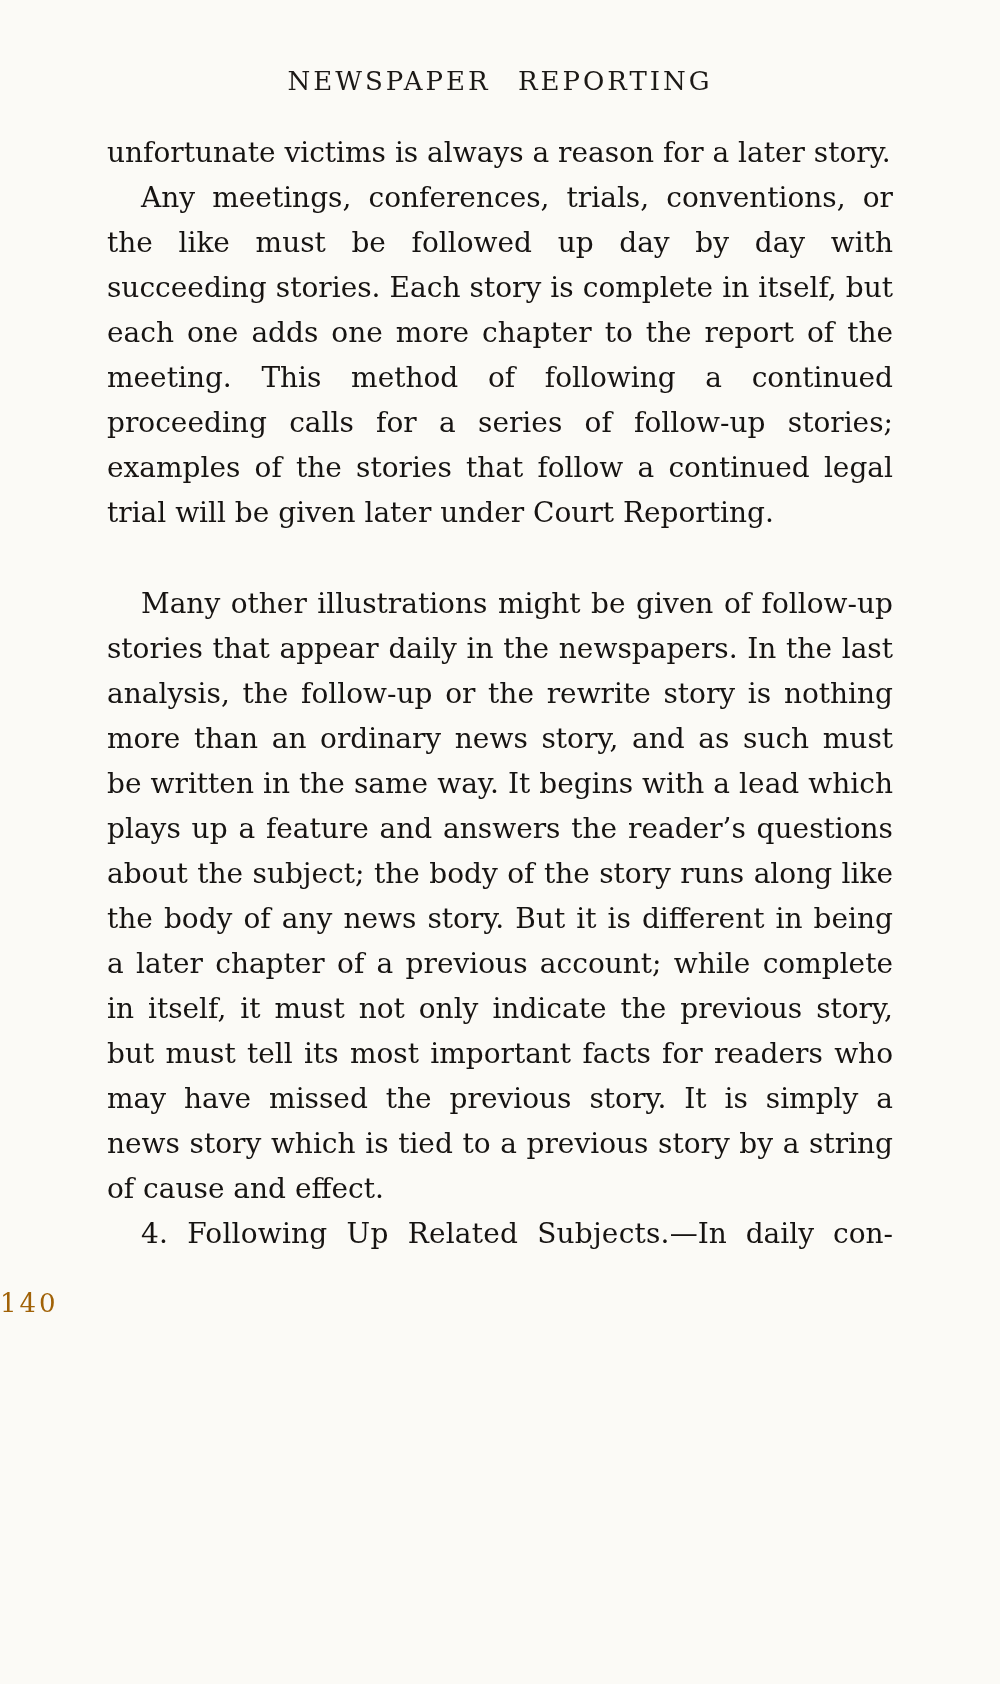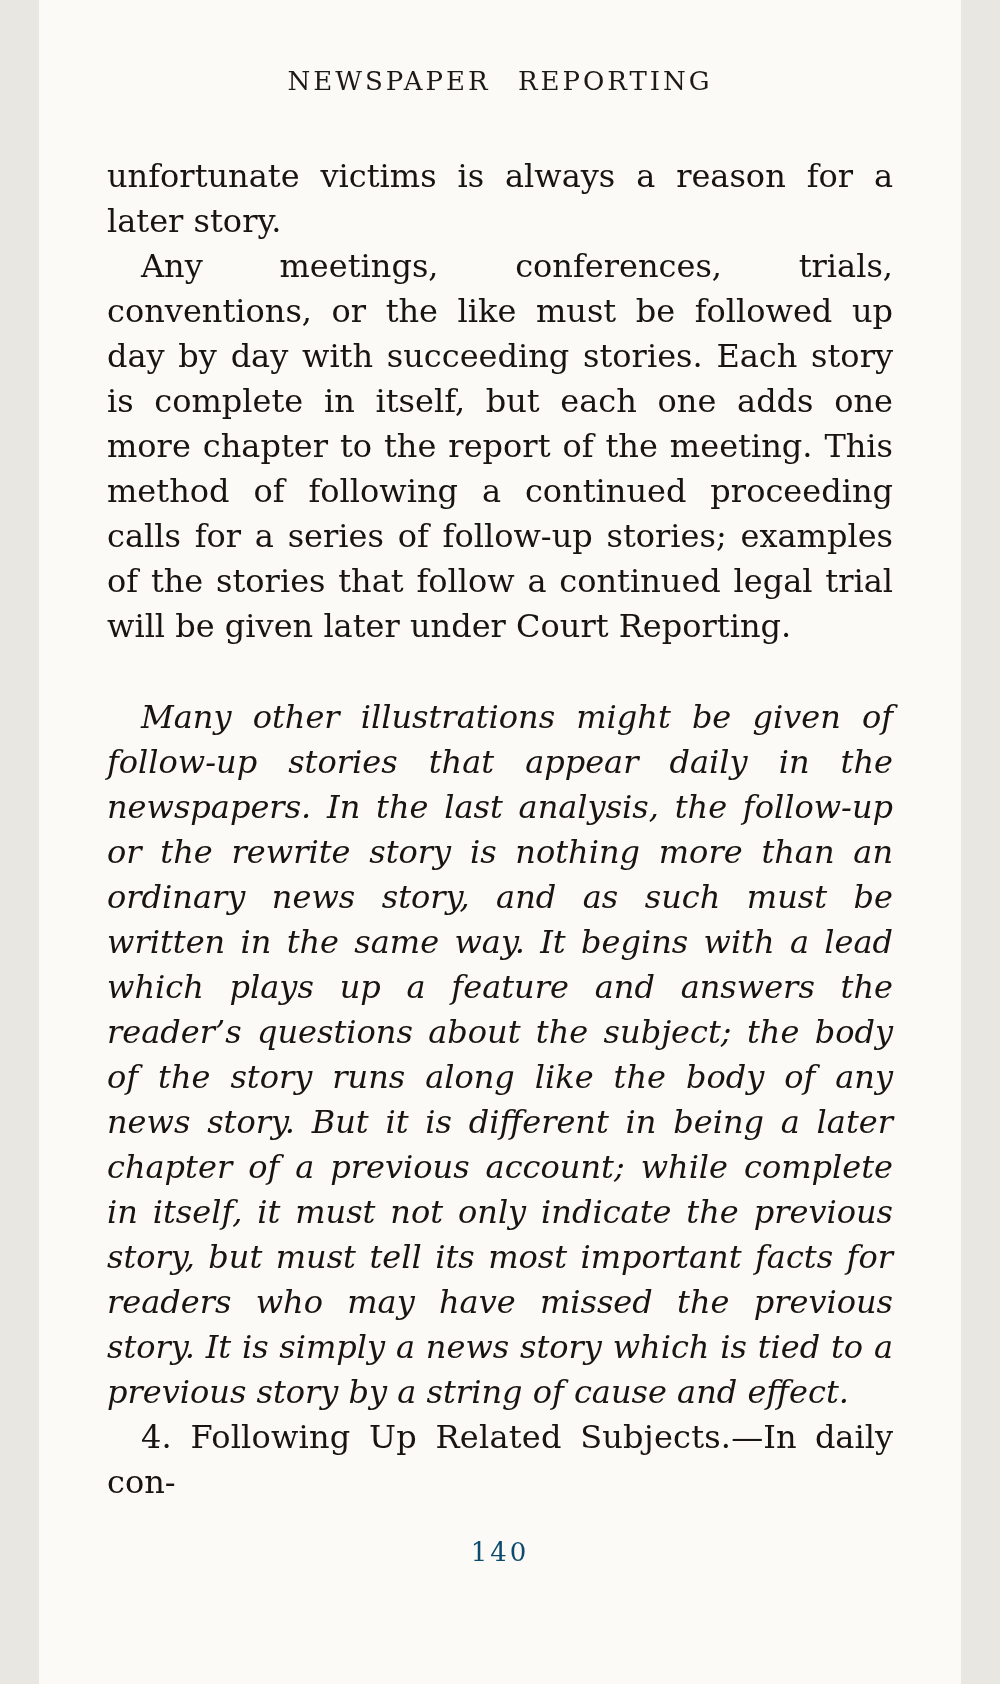--- a/index.html
+++ b/index.html
@@ -2,68 +2,67 @@
 <html><head>
 <meta charset="utf-8">
 <style>
   html, body {
     margin: 0;
     padding: 0;
     background: #e9e7e2;
   }
   .page {
     position: relative;
-    width: 922px;
+    width: 1000px;
     height: 1684px;
     margin: 0 auto;
     background: #fbfaf6;
     color: #171412;
     font-family: "DejaVu Serif", "Liberation Serif", serif;
     box-sizing: border-box;
     overflow: hidden;
   }
   .running-header {
     padding-top: 66px;
     text-align: center;
     font-size: 26px;
     letter-spacing: 3px;
     word-spacing: 16px;
     color: #1c1916;
   }
   .text-block {
     width: 786px;
-    margin: 58px auto 0 auto;
-    font-size: 32px;
+    margin: 34px auto 0 auto;
+    font-size: 28px;
     line-height: 45px;
     text-align: justify;
     text-justify: inter-word;
   }
   .text-block p {
     margin: 0;
   }
   p.indent {
     text-indent: 34px;
   }
   p.spaced {
     margin-top: 46px;
-    font-style: italic;
   }
   p.force-last {
     text-align-last: justify;
   }
   .section-lead {
     font-weight: normal;
     letter-spacing: 0.2px;
   }
   .page-number {
-    text-align: center;
+    text-align: left;
     margin-top: 32px;
     font-size: 26px;
     letter-spacing: 3px;
-    color: #0c4a6e;
+    color: #a16207;
   }
 </style>
 </head>
 <body>
 
 <div class="page">
 
   <div class="running-header">NEWSPAPER REPORTING</div>
 
   <div class="text-block">

